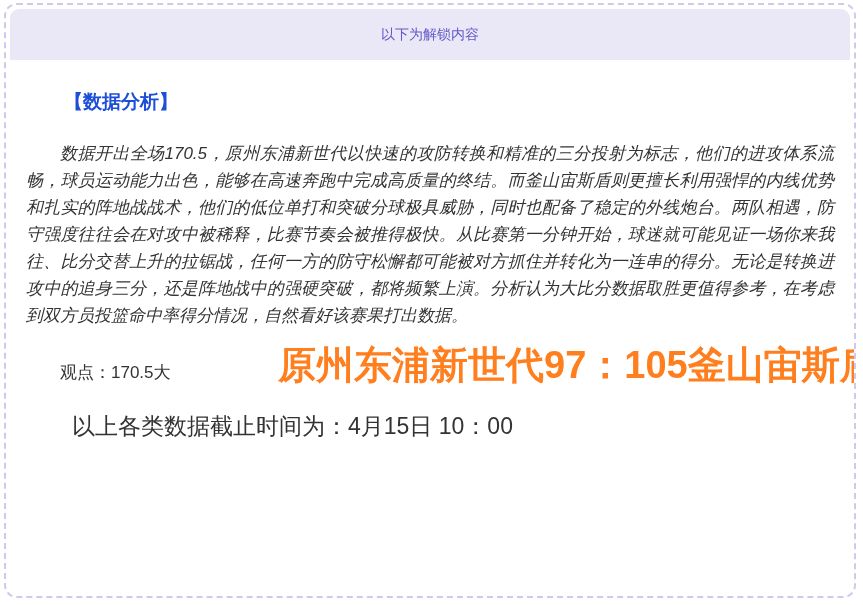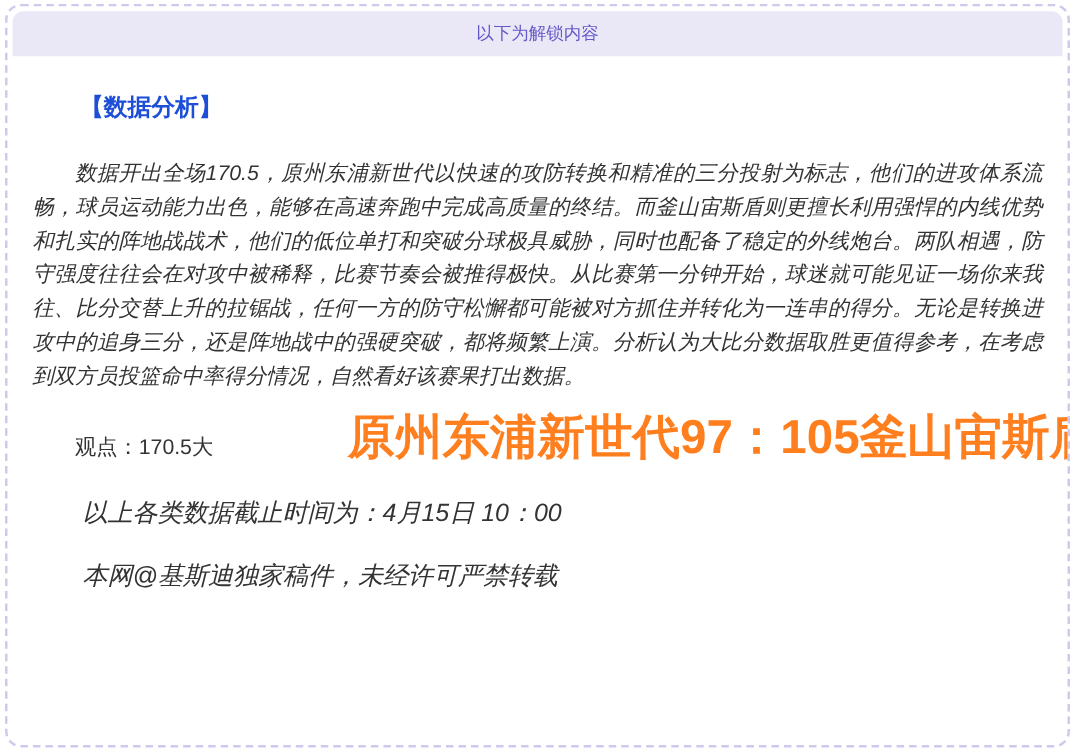--- a/index.html
+++ b/index.html
@@ -18,21 +18,21 @@
     top: 3px;
     width: 852px;
     height: 595px;
     border: 2px dashed #cfc9ee;
     border-radius: 13px;
     background: #ffffff;
     overflow: hidden;
   }
   .banner {
     margin: 4px 4px 0 4px;
-    height: 36px;
+    height: 51px;
     background: #eae8f7;
     border-radius: 9px 9px 0 0;
     display: flex;
     align-items: center;
     justify-content: center;
     color: #6459c8;
     font-size: 14px;
   }
   .content {
     padding: 0 20px 20px 20px;
@@ -68,25 +68,24 @@
     top: -7px;
     font-size: 38px;
     font-weight: bold;
     color: #ff7e1e;
     white-space: nowrap;
     text-indent: 0;
     letter-spacing: 0px;
   }
   .note {
     margin: 23px 0 0 0;
-    font-size: 20px;
+    font-size: 23px;
     line-height: 27px;
     color: #333333;
     text-indent: 2em;
-    font-style: italic;
   }
   .note.first {
     margin-top: 27px;
   }
 </style>
 </head>
 <body>
 
 <div class="frame">
   <div class="banner">
@@ -98,16 +97,15 @@
 
     <p class="analysis">数据开出全场170.5，原州东浦新世代以快速的攻防转换和精准的三分投射为标志，他们的进攻体系流畅，球员运动能力出色，能够在高速奔跑中完成高质量的终结。而釜山宙斯盾则更擅长利用强悍的内线优势和扎实的阵地战战术，他们的低位单打和突破分球极具威胁，同时也配备了稳定的外线炮台。两队相遇，防守强度往往会在对攻中被稀释，比赛节奏会被推得极快。从比赛第一分钟开始，球迷就可能见证一场你来我往、比分交替上升的拉锯战，任何一方的防守松懈都可能被对方抓住并转化为一连串的得分。无论是转换进攻中的追身三分，还是阵地战中的强硬突破，都将频繁上演。分析认为大比分数据取胜更值得参考，在考虑到双方员投篮命中率得分情况，自然看好该赛果打出数据。</p>
 
     <p class="viewpoint-row">
       <span>观点：170.5大</span>
       <span class="score-banner">原州东浦新世代97：105釜山宙斯盾</span>
     </p>
 
     <p class="note first">以上各类数据截止时间为：4月15日 10：00</p>
 
-    <p class="note">本网@基斯迪独家稿件，未经许可严禁转载</p>
 
   </div>
 </div>
 
 </body></html>

